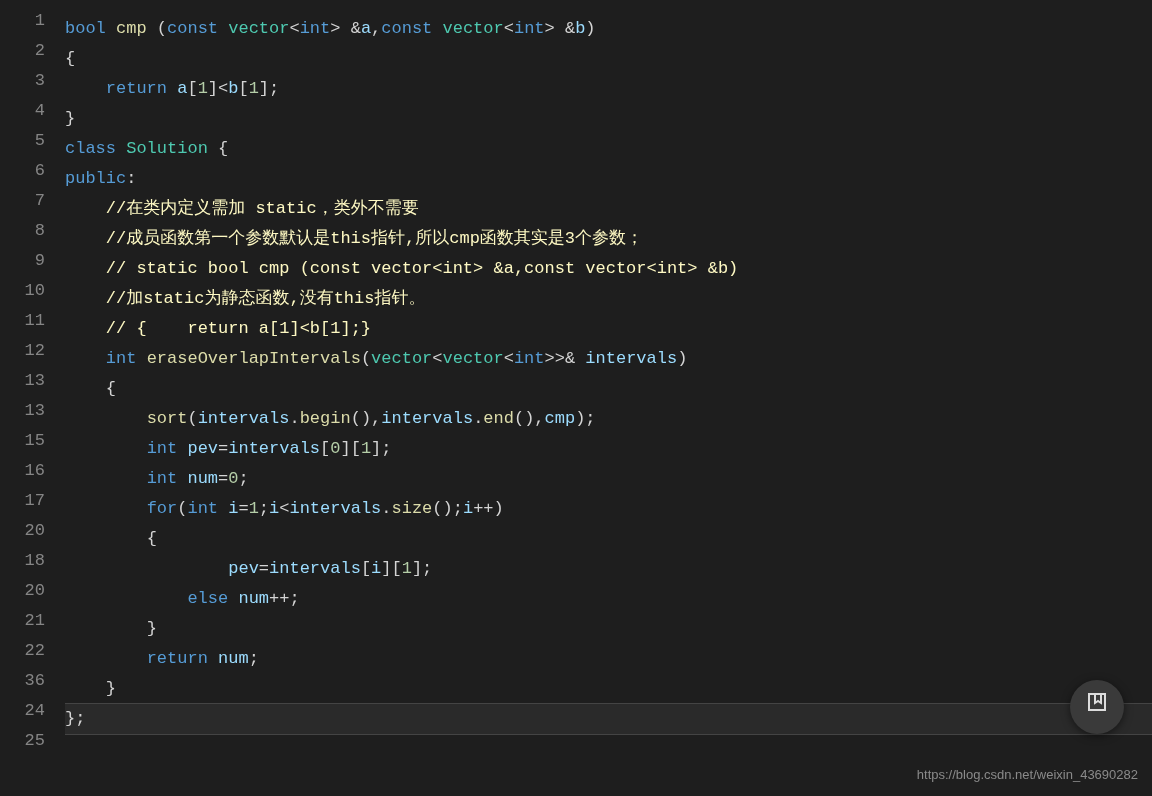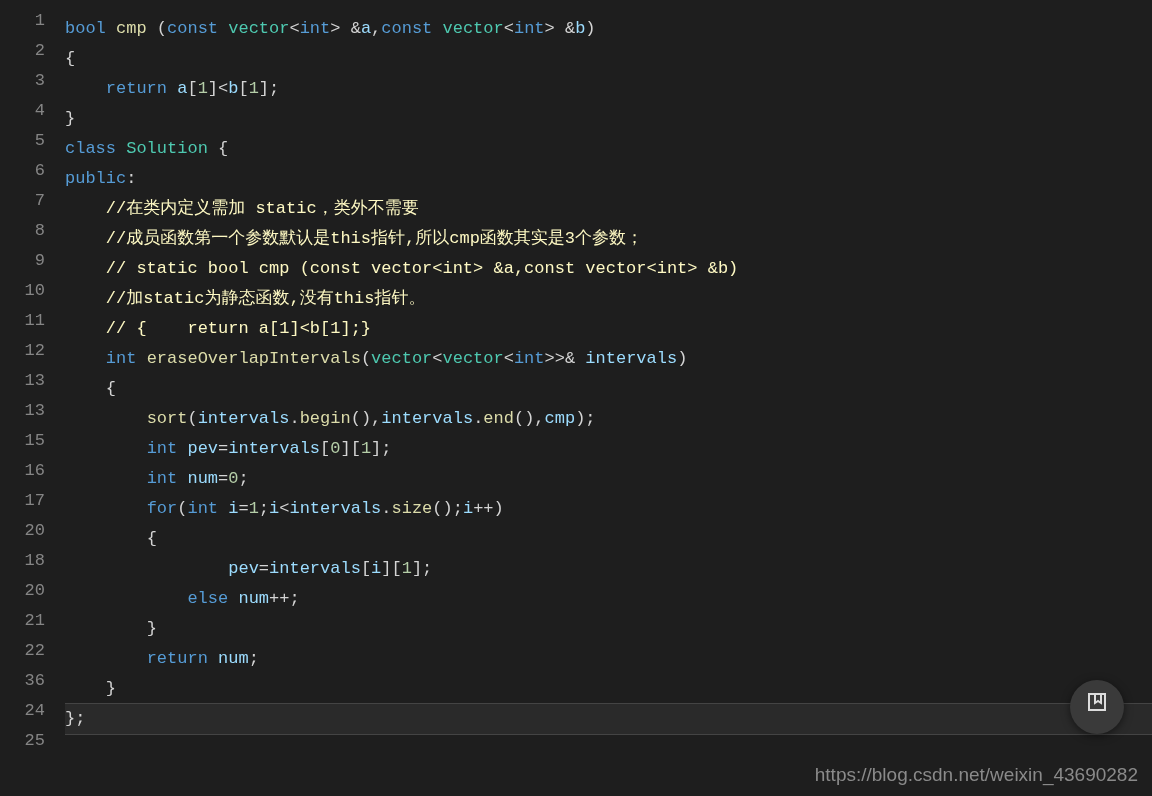--- a/index.html
+++ b/index.html
@@ -79,21 +79,21 @@
     .floating-btn svg {
       width: 24px;
       height: 24px;
       fill: #ddd;
     }
     .watermark {
       position: absolute;
       right: 14px;
       bottom: 6px;
       color: #8a8a8a;
-      font-size: 19px;
+      font-size: 13px;
       font-family: Arial, sans-serif;
     }
   </style>
 </head>
 <body>
 
 <div class="editor">
   <div class="gutter">
     <div class="line-num">1</div>
     <div class="line-num">2</div>

